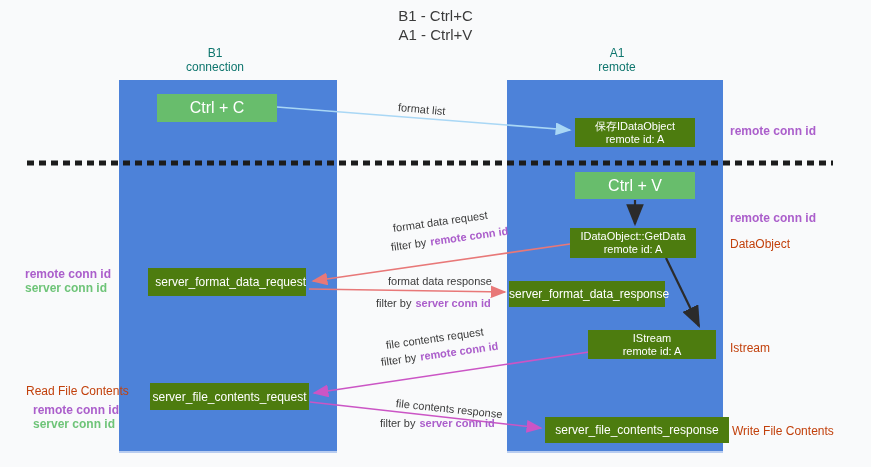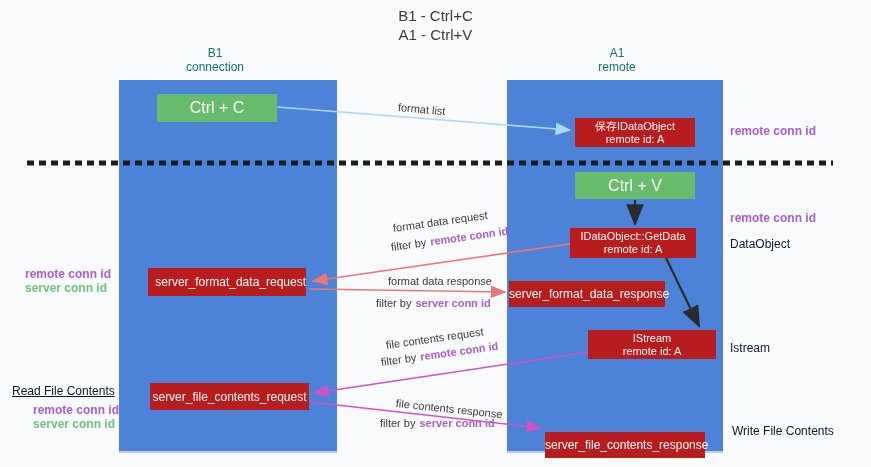--- a/index.html
+++ b/index.html
@@ -28,28 +28,28 @@
     background:#4d82d9;
     border-bottom:2px solid #b9cdf0;
   }
   
   .node{
     color:#ffffff;text-align:center;
     display:flex;flex-direction:column;justify-content:center;
     box-sizing:border-box;
   }
   .node.green{background:#68bd6c;font-size:16px;}
-  .node.orange{background:#b91c1c;font-size:12px;}
+  .node.orange{background:#4d7c0f;font-size:12px;}
   .node.small{font-size:11px;line-height:13px;}
   
   .elbl{font-size:11px;color:#3b3b3b;white-space:nowrap;transform-origin:left center;}
   .purple{color:#ab5ecb;font-weight:bold;}
   .filter-gap{margin-right:4px;}
   
-  .annot{font-size:12px;color:#0f172a;white-space:nowrap;}
+  .annot{font-size:12px;color:#c2410c;white-space:nowrap;}
   .annot.bold-purple{color:#ab5ecb;font-weight:bold;}
   .annot.bold-green{color:#6ec478;font-weight:bold;}
   svg.overlay{position:absolute;left:0;top:0;z-index:2;pointer-events:none;}
   .z3{z-index:3;}
   .z1{z-index:1;}
 </style>
 </head>
 <body>
 
 <div id="canvas">
@@ -132,21 +132,21 @@
 
   <div class="abs node orange small z3" style="left:588px;top:330px;width:128px;height:29px;">
     <div>IStream</div>
     <div>remote id: A</div>
   </div>
 
   <div class="abs node orange z3" style="left:150px;top:383px;width:159px;height:27px;">
     <div>server_file_contents_request</div>
   </div>
 
-  <div class="abs node orange z3" style="left:545px;top:432px;width:160px;height:26px;">
+  <div class="abs node orange z3" style="left:545px;top:417px;width:184px;height:26px;">
     <div>server_file_contents_response</div>
   </div>
 
   <div class="abs elbl z3" style="left:398px;top:101px;transform:rotate(5deg);">format list</div>
 
   <div class="abs elbl z3" style="left:393px;top:222px;transform:rotate(-8deg);">format data request</div>
   <div class="abs elbl z3" style="left:391px;top:241px;transform:rotate(-8deg);">
     <span class="filter-gap">filter by</span><span class="purple">remote conn id</span>
   </div>
 
@@ -167,17 +167,17 @@
 
   <div class="abs annot bold-purple z3" style="left:730px;top:124px;">remote conn id</div>
   <div class="abs annot bold-purple z3" style="left:730px;top:211px;">remote conn id</div>
   <div class="abs annot z3" style="left:730px;top:237px;">DataObject</div>
   <div class="abs annot z3" style="left:730px;top:341px;">Istream</div>
   <div class="abs annot z3" style="left:732px;top:424px;">Write File Contents</div>
 
   <div class="abs annot bold-purple z3" style="left:25px;top:267px;">remote conn id</div>
   <div class="abs annot bold-green z3" style="left:25px;top:281px;">server conn id</div>
 
-  <div class="abs annot z3" style="left:12px;top:384px;text-decoration:underline;">Read File Contents</div>
+  <div class="abs annot z3" style="left:26px;top:384px;">Read File Contents</div>
   <div class="abs annot bold-purple z3" style="left:33px;top:403px;">remote conn id</div>
   <div class="abs annot bold-green z3" style="left:33px;top:417px;">server conn id</div>
 
 </div>
 
 </body></html>

